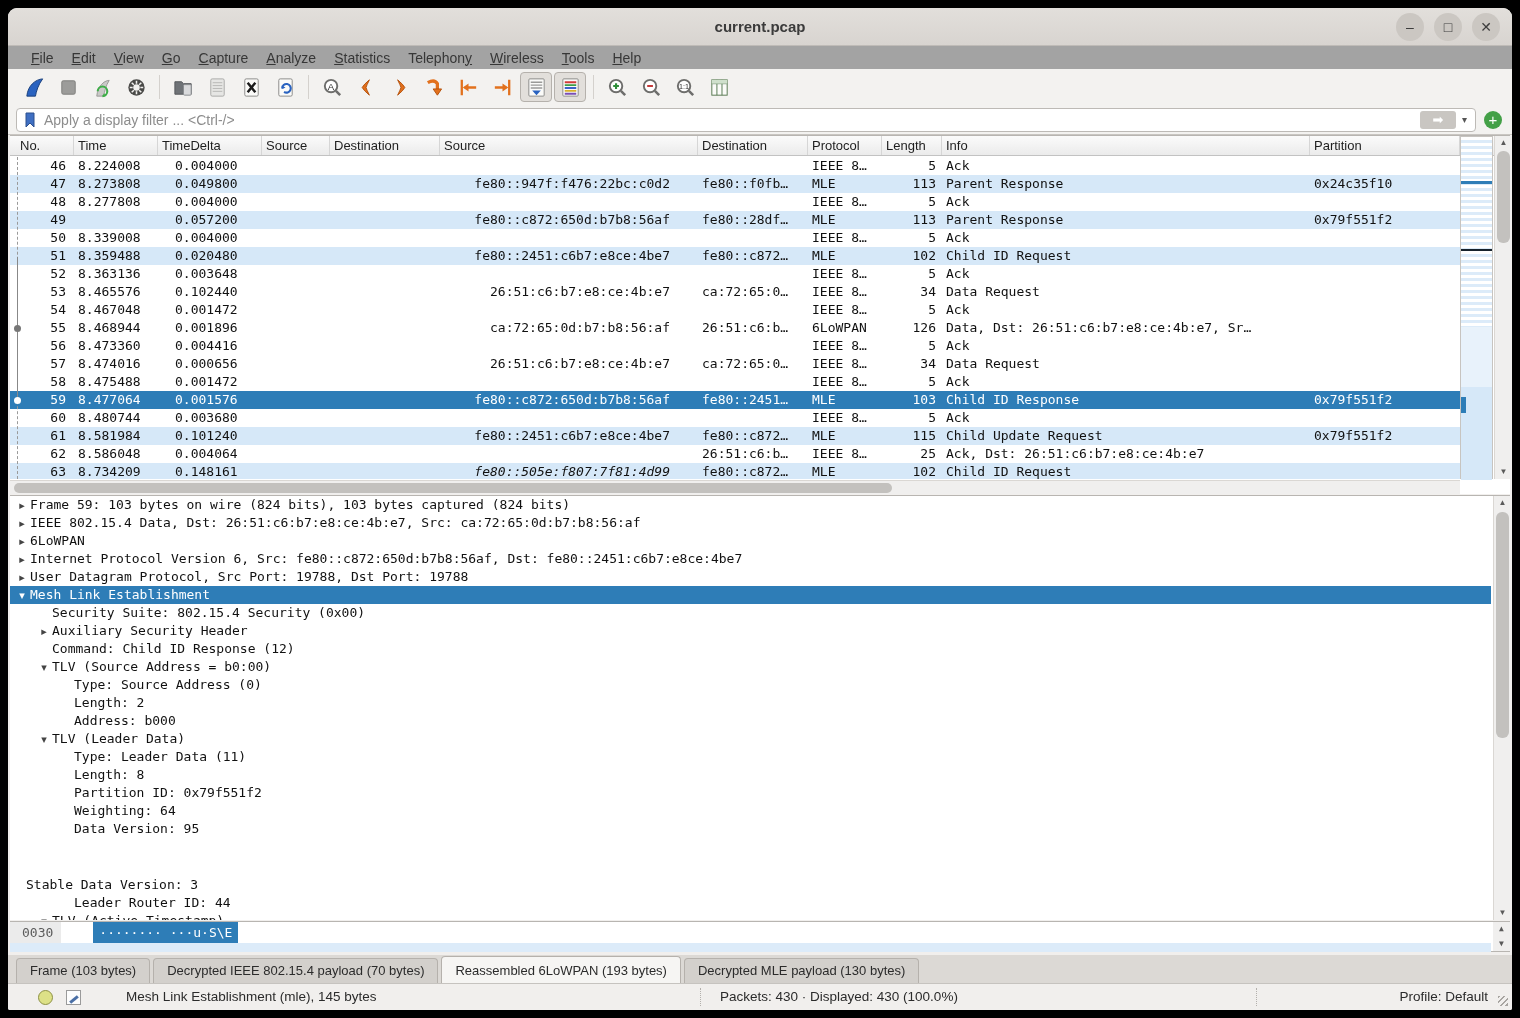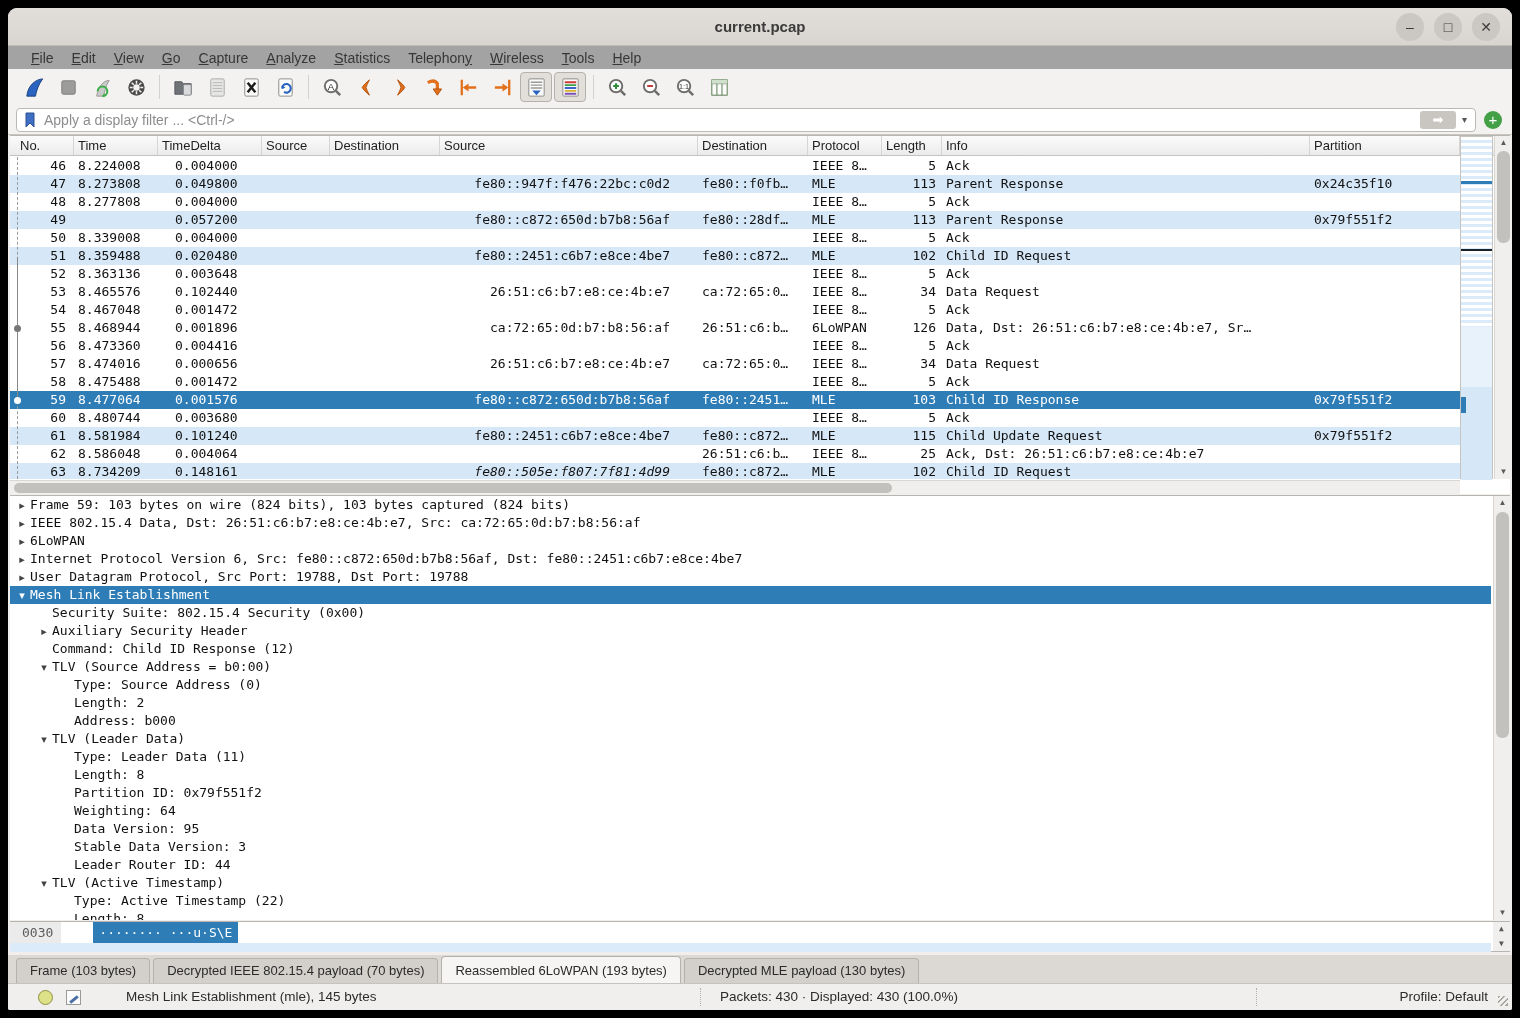--- a/index.html
+++ b/index.html
@@ -612,21 +612,21 @@
         <div class="dt-line" style="padding-left: 26px;"><span class="dt-arrow">▾</span><span>TLV (Source Address = b0:00)</span></div>
         <div class="dt-line" style="padding-left: 48px;"><span class="dt-arrow"></span><span>Type: Source Address (0)</span></div>
         <div class="dt-line" style="padding-left: 48px;"><span class="dt-arrow"></span><span>Length: 2</span></div>
         <div class="dt-line" style="padding-left: 48px;"><span class="dt-arrow"></span><span>Address: b000</span></div>
         <div class="dt-line" style="padding-left: 26px;"><span class="dt-arrow">▾</span><span>TLV (Leader Data)</span></div>
         <div class="dt-line" style="padding-left: 48px;"><span class="dt-arrow"></span><span>Type: Leader Data (11)</span></div>
         <div class="dt-line" style="padding-left: 48px;"><span class="dt-arrow"></span><span>Length: 8</span></div>
         <div class="dt-line" style="padding-left: 48px;"><span class="dt-arrow"></span><span>Partition ID: 0x79f551f2</span></div>
         <div class="dt-line" style="padding-left: 48px;"><span class="dt-arrow"></span><span>Weighting: 64</span></div>
         <div class="dt-line" style="padding-left: 48px;"><span class="dt-arrow"></span><span>Data Version: 95</span></div>
-        <div class="dt-line" style="padding-left: 48px;"><span class="dt-arrow"></span><span>Stable Data Version: 3</span></div>
+        <div class="dt-line" style=" margin-top: 38px;"><span class="dt-arrow"></span><span>Stable Data Version: 3</span></div>
         <div class="dt-line" style="padding-left: 48px;"><span class="dt-arrow"></span><span>Leader Router ID: 44</span></div>
         <div class="dt-line" style="padding-left: 26px;"><span class="dt-arrow">▾</span><span>TLV (Active Timestamp)</span></div>
         <div class="dt-line" style="padding-left: 48px;"><span class="dt-arrow"></span><span>Type: Active Timestamp (22)</span></div>
         <div class="dt-line" style="padding-left: 48px;"><span class="dt-arrow"></span><span>Length: 8</span></div>
       </div>
     <div class="vscroll" style="left:1483px; top:0; height:424px;">
       <div class="vs-arrow" style="top:0;">▲</div>
       <div class="vs-thumb" style="top:16px; height:226px;"></div>
       <div class="vs-arrow" style="bottom:0;">▼</div>
     </div>

